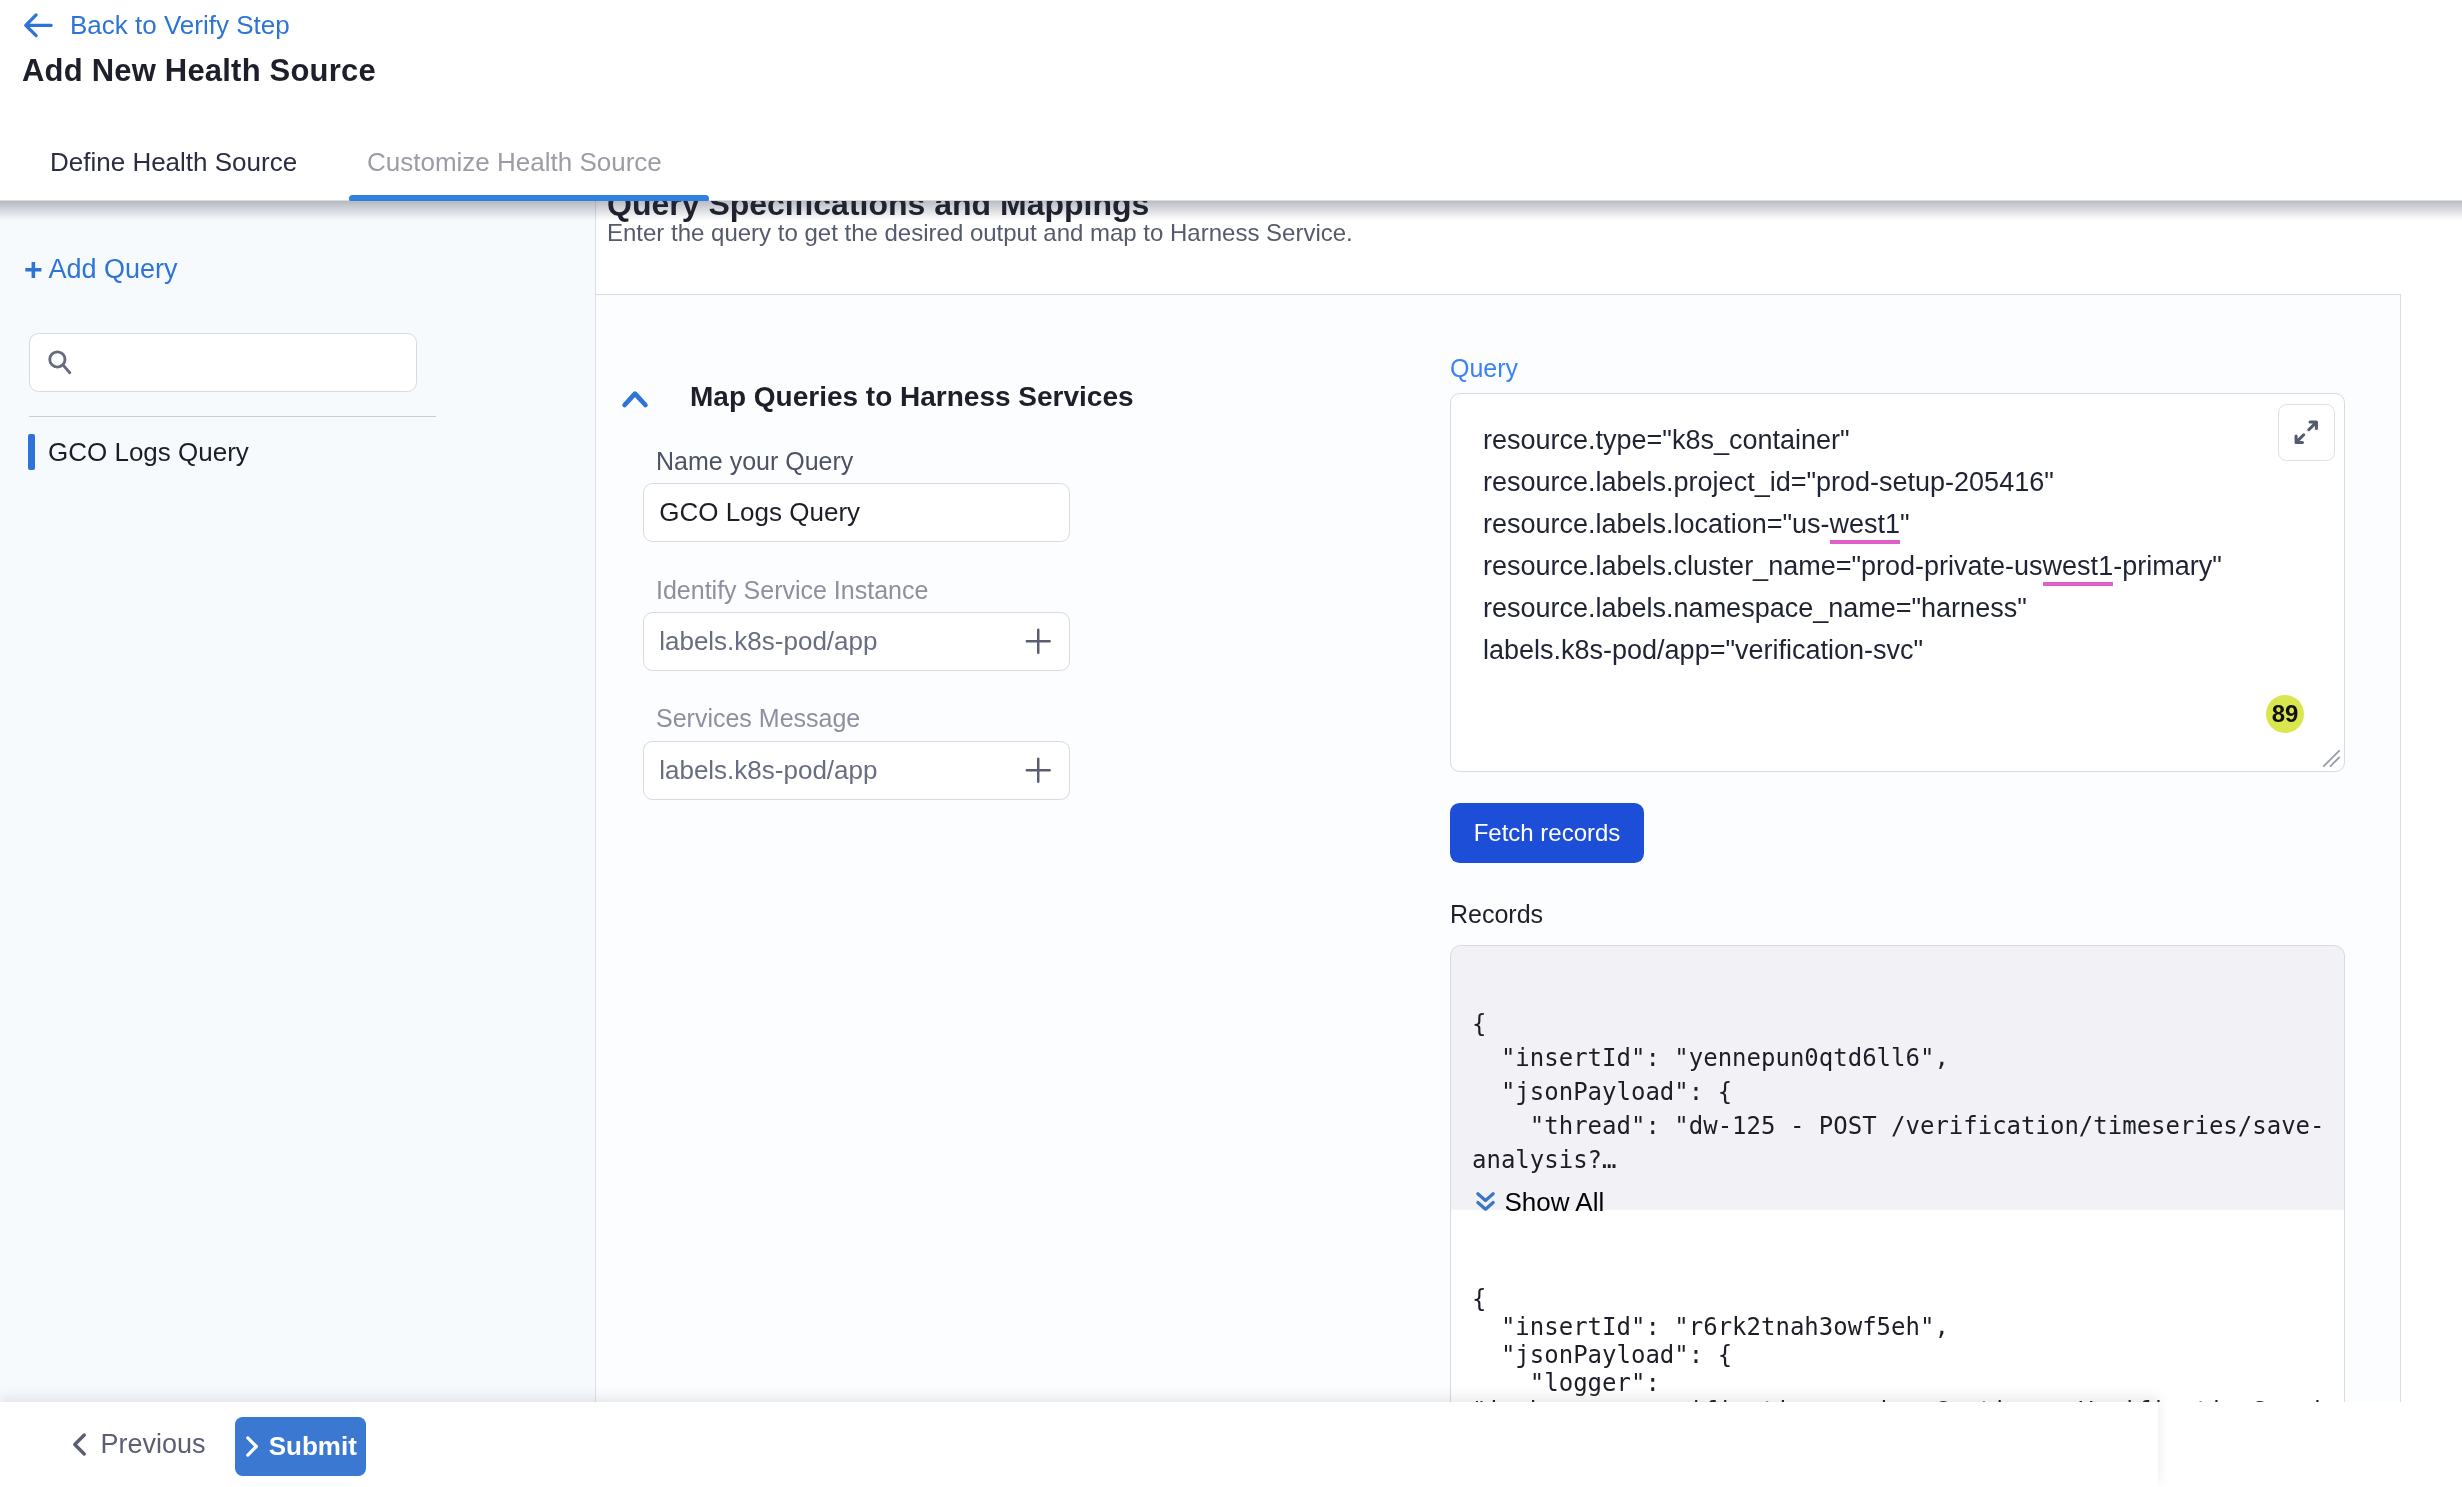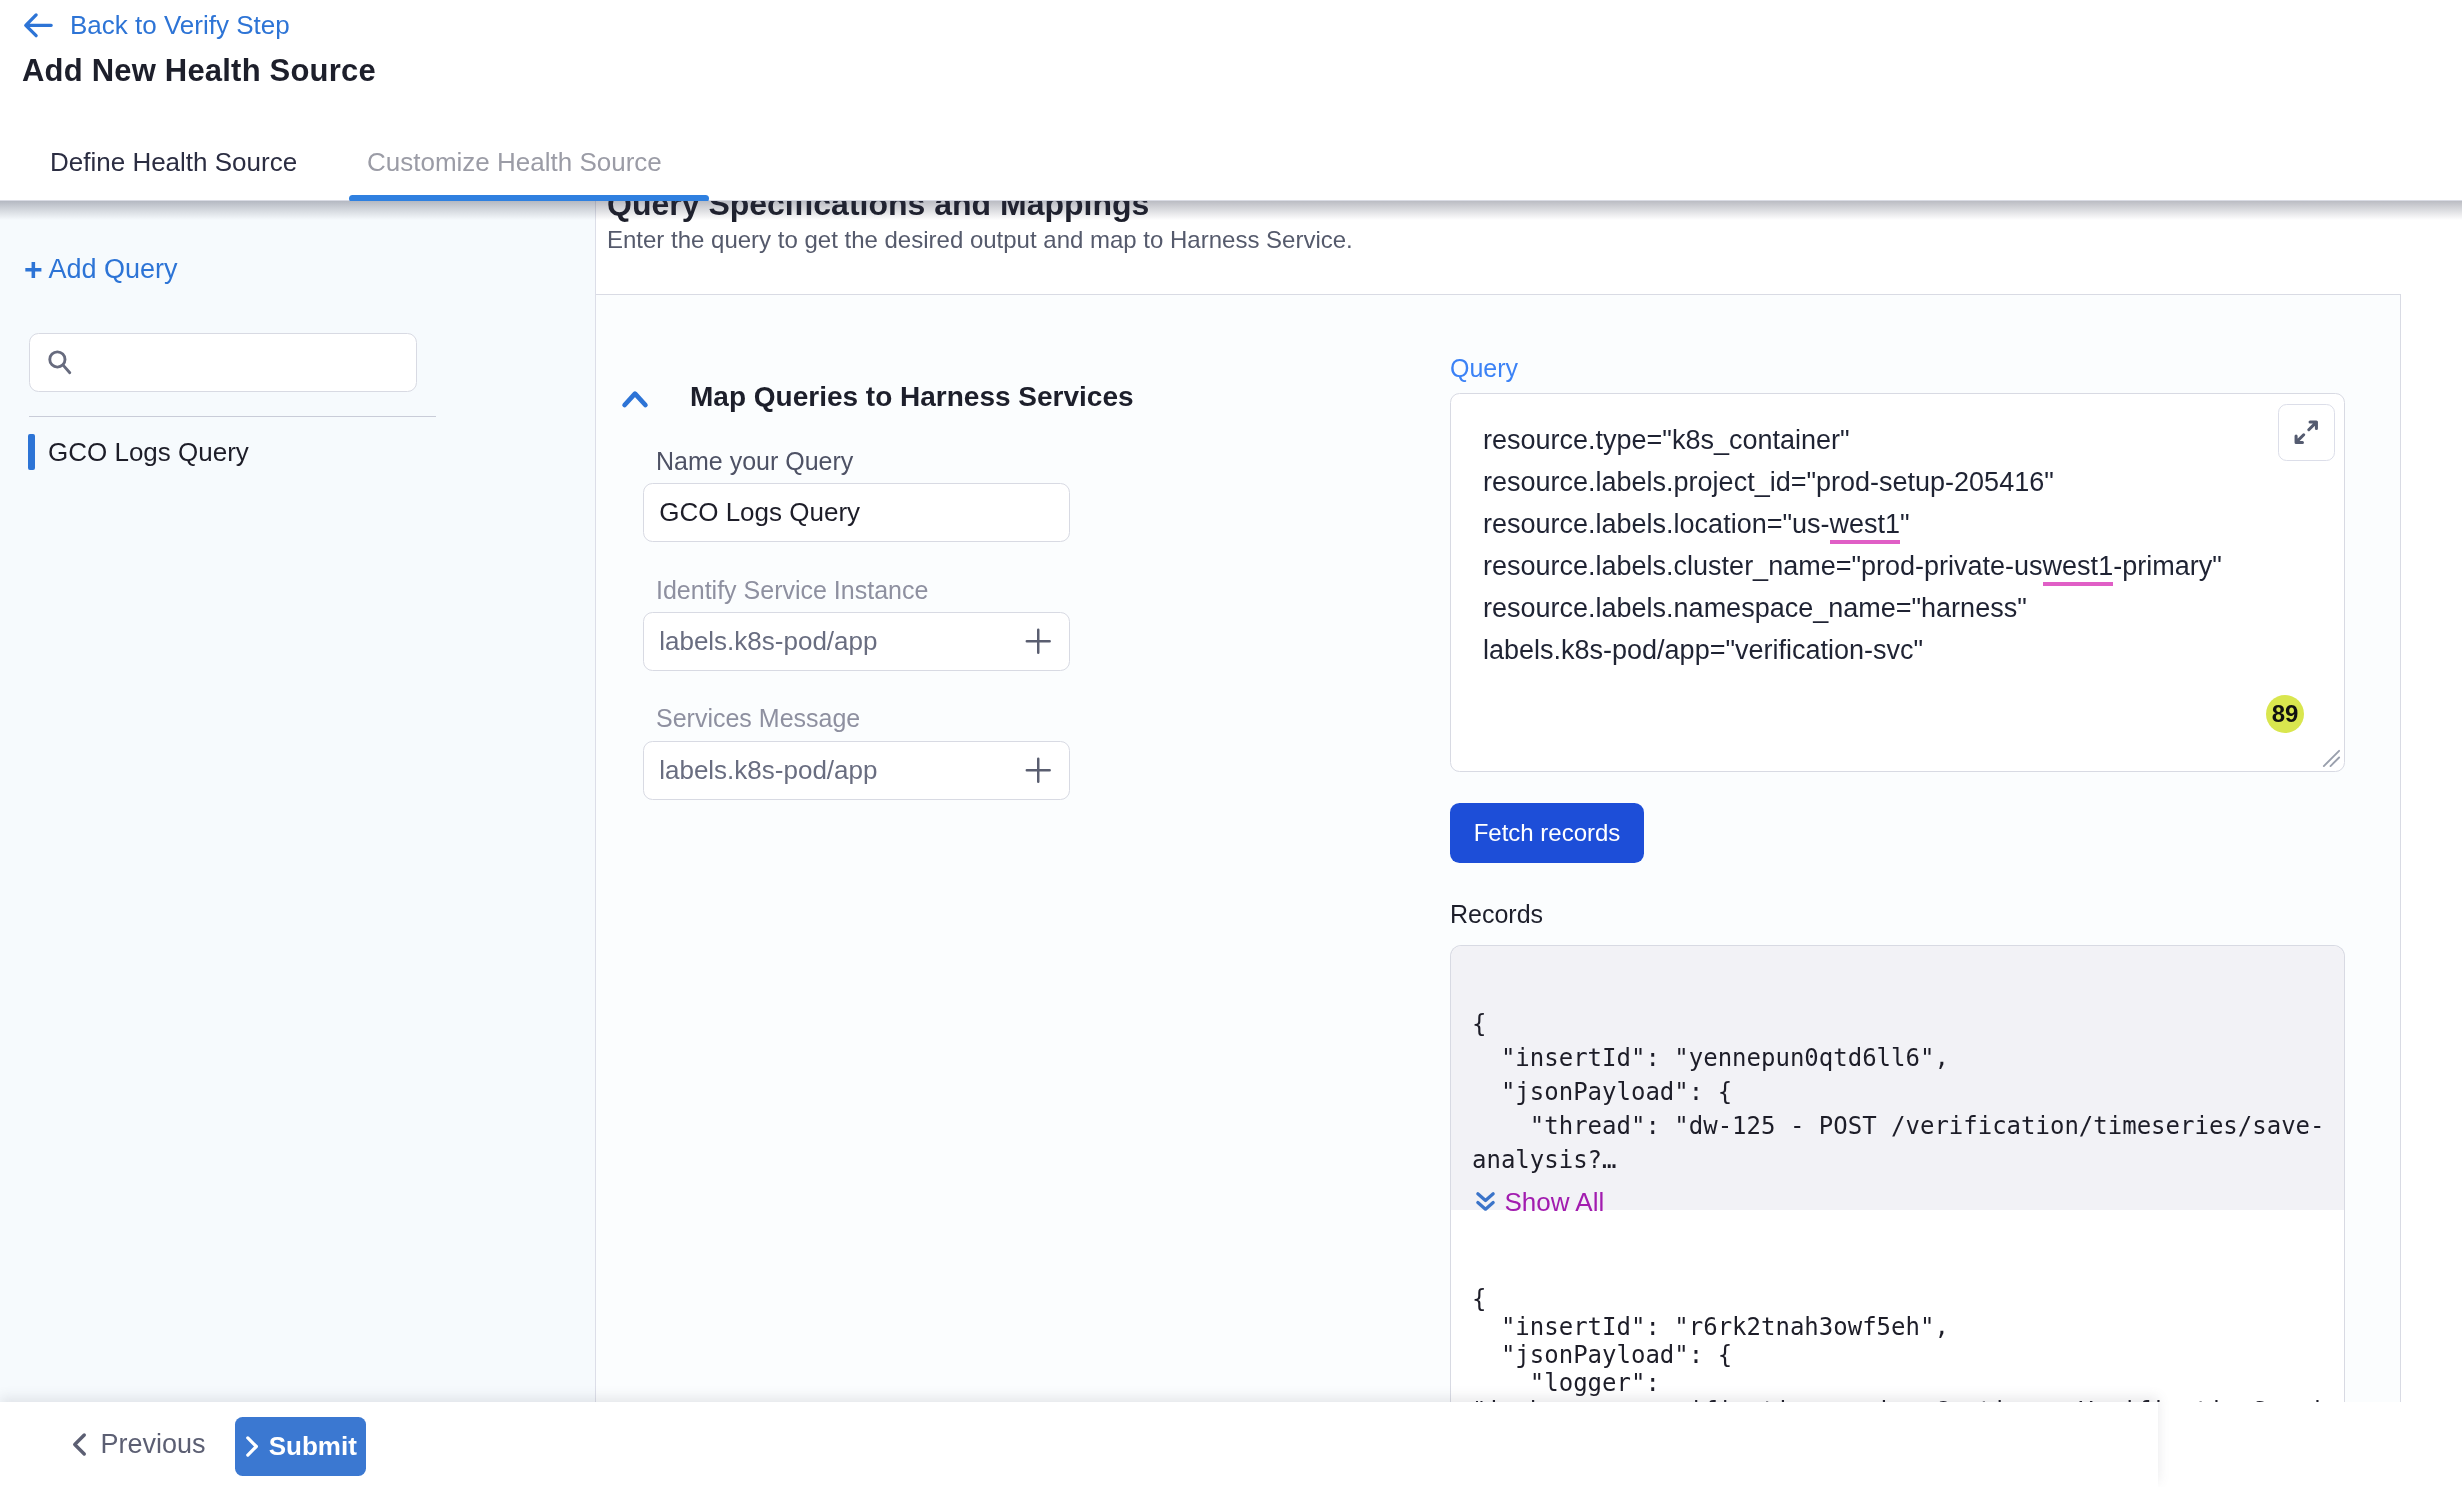--- a/index.html
+++ b/index.html
@@ -38,21 +38,21 @@
     font-family:"Liberation Sans",sans-serif; background:transparent; }
   #sidebar-divider { position:absolute; left:28.6px; top:215px; width:407px; height:0;
     border-top:1.9px solid #c9ccd8; }
   #query-item { position:absolute; left:28px; top:232px; display:flex; align-items:center; gap:13.3px;
     height:38px; cursor:pointer; }
   #query-item .selbar { width:6.7px; height:36px; background:#2d74d6; border-radius:1.9px; }
   #query-item .qlabel { font-size:26px; color:#1d1d28; }
 
   
   #section-title { position:absolute; left:607px; top:-15.2px; font-size:32px; font-weight:bold; color:#1d1f2b; z-index:10; }
-  #section-subtitle { position:absolute; left:607px; top:25px; font-size:24px; color:#555a6c; z-index:10; }
+  #section-subtitle { position:absolute; left:607px; top:18px; font-size:24px; color:#555a6c; z-index:10; }
 
   
   #panel { position:absolute; left:596px; top:93px; width:1805px; height:1109px;
     background:#fbfdfe; border-top:1.9px solid #d9dbe4; border-right:1.9px solid #d9dbe4; }
 
   
   #collapse-toggle { position:absolute; left:22px; top:91px; width:34px; height:28.6px; cursor:pointer; }
   #map-title { position:absolute; left:94px; top:86px; font-size:28px; font-weight:bold; color:#1d1f2b;text-align:center; }
   .field-label { position:absolute; font-size:25px; color:#4e5265; }
   .field-label.dim { color:#8e90a0; }
@@ -82,21 +82,21 @@
   #records-label { position:absolute; left:854px; top:605px; font-size:25px; color:#1d1f2b; }
   #records-box { position:absolute; left:854px; top:650px; width:895px; height:459px; background:#fff;
     border:1.9px solid #d8dae3; border-bottom:none; border-radius:11.4px 11.4px 0 0; overflow:hidden; }
   .record-card { position:absolute; left:0; width:100%; font-family:"DejaVu Sans Mono", monospace;
     font-size:24px; color:#1d1d28; }
   #record-card-0 { top:0; height:264px; background:#f2f2f6; border-radius:9.5px 9.5px 0 0;
     padding:61px 19px 0 21px; line-height:34px; }
   #record-card-1 { top:339px; padding:0 19px 0 21px; line-height:28px; background:transparent; }
   .record-line { white-space:pre; }
   #show-all { display:flex; align-items:center; gap:7.6px; margin-top:7.6px; margin-left:1.9px;
-    color:#a21caf; font-size:26px; font-family:"Liberation Sans",sans-serif; cursor:pointer; }
+    color:#000000; font-size:26px; font-family:"Liberation Sans",sans-serif; cursor:pointer; }
 
   
   #footer { position:absolute; left:0; top:1402px; width:2158px; height:86px; background:#fff;
     box-shadow:0 -4.8px 11.4px rgba(96,97,112,0.14); z-index:50; }
   #prev-btn { position:absolute; left:70px; top:13.3px; height:59px; display:flex; align-items:center; gap:11.4px;
     color:#5c5f73; font-size:27px; cursor:pointer; background:transparent; border:none;
     font-family:"Liberation Sans",sans-serif; }
   #submit-btn { position:absolute; left:235px; top:15.2px; height:59px; padding:0 9px; background:#3b78d1;
     border:none; border-radius:7.6px; color:#fff; font-size:26px; font-weight:bold;
     font-family:"Liberation Sans",sans-serif; display:flex; align-items:center; gap:9.5px; cursor:pointer; }

